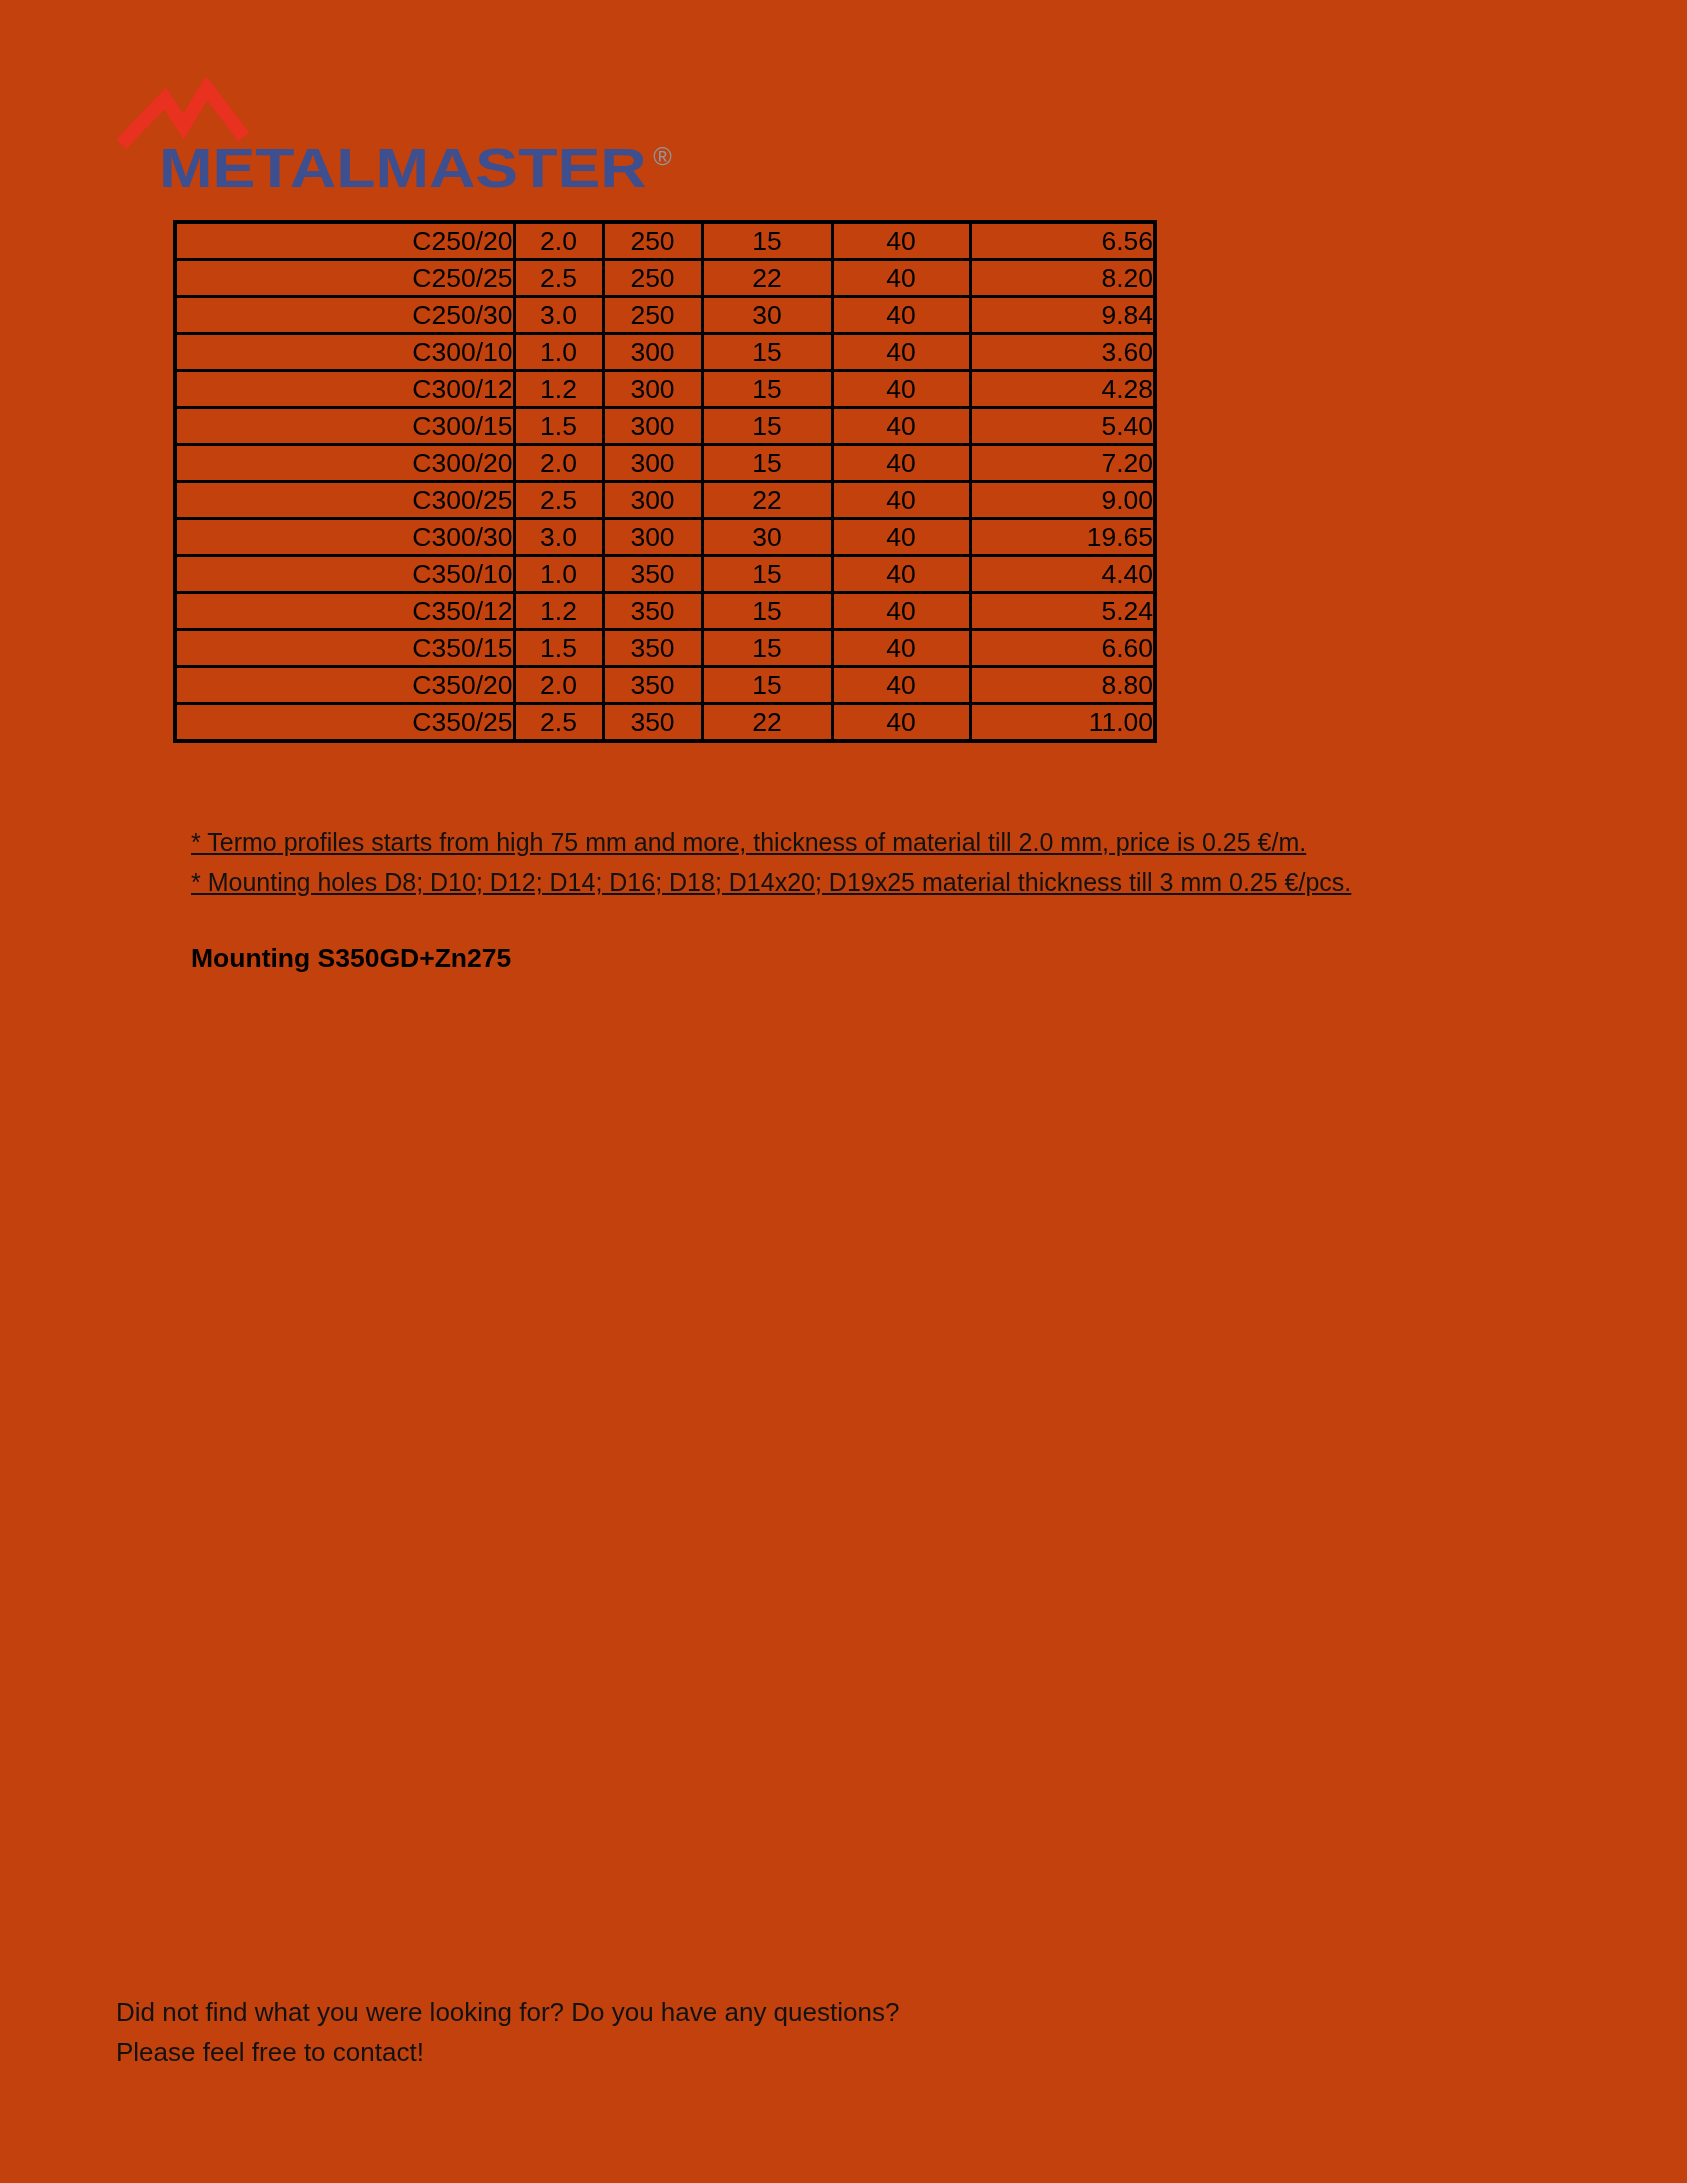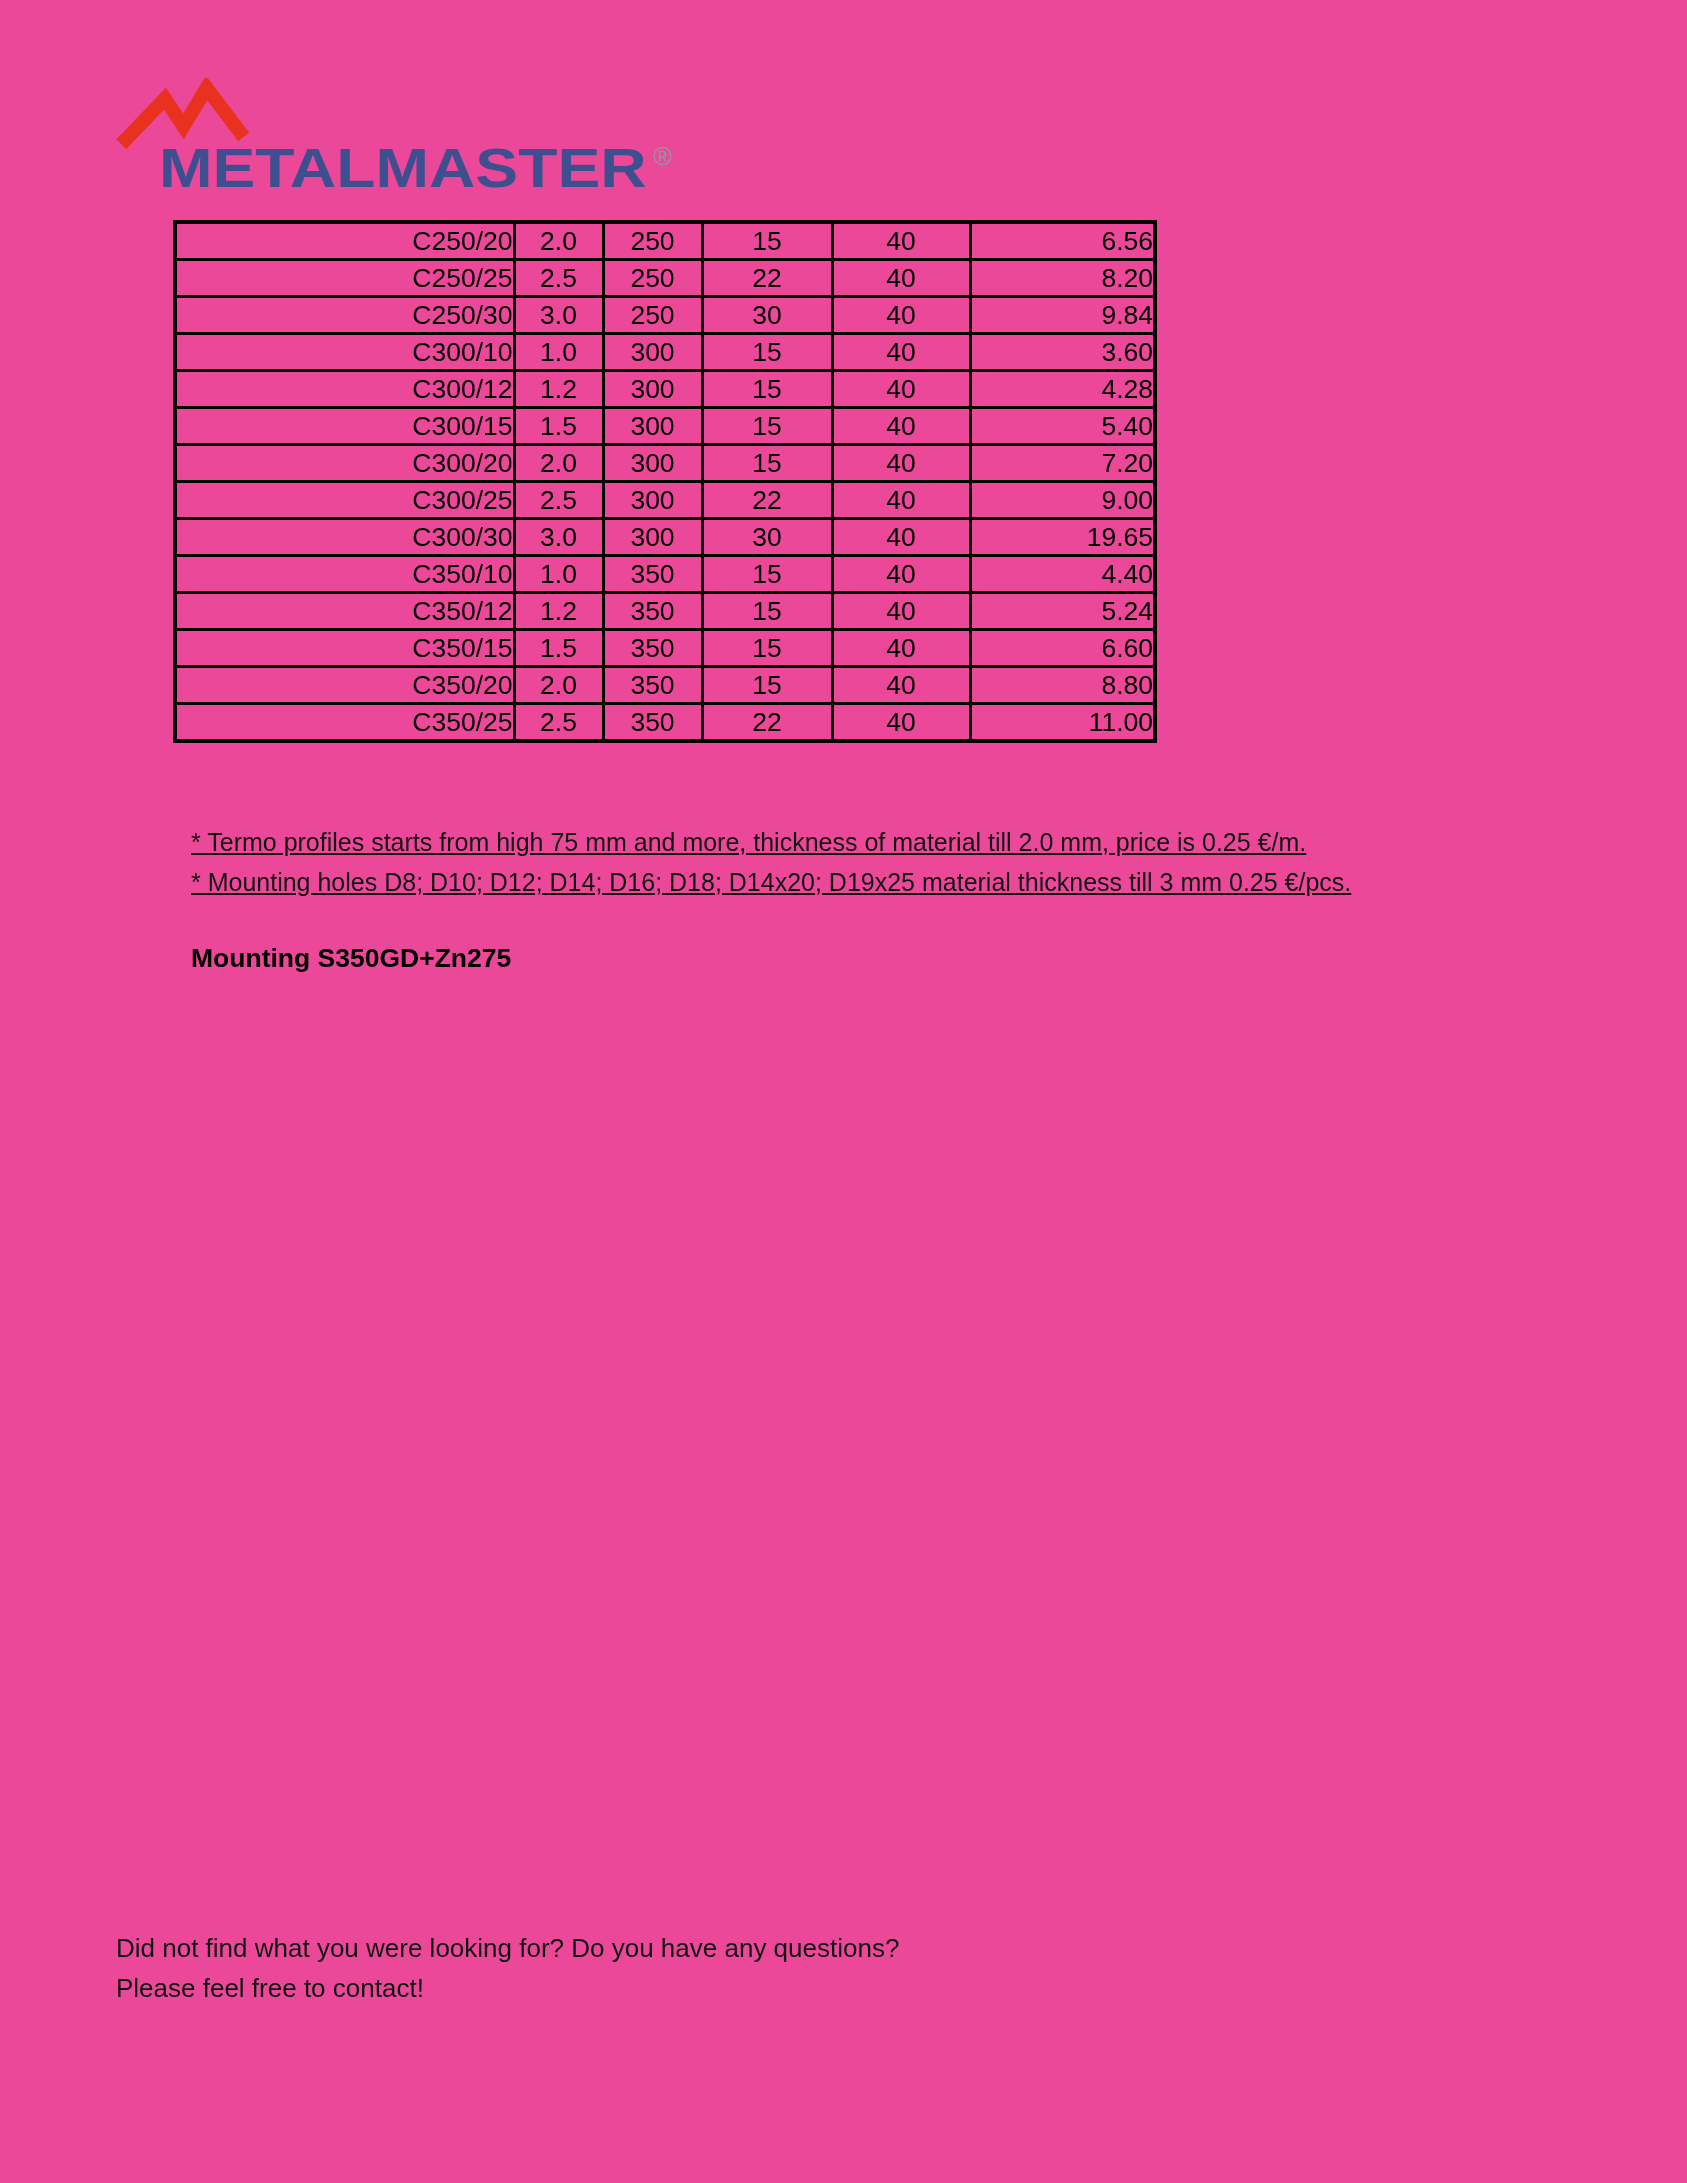--- a/index.html
+++ b/index.html
@@ -1,20 +1,20 @@
 <!DOCTYPE html>
 <html style="font-size:10.6px"><head>
 <meta charset="utf-8">
 <style>
   html,body{margin:0;padding:0;background:#fff;}
   .page{
     position:relative;
     width:1687px;
     height:2183px;
-    background:#ec4899;
+    background:#c2410c;
     font-family:"Liberation Sans", sans-serif;
     color:#000;
     overflow:hidden;
   }
   .logo-svg{position:absolute;left:116px;top:78px;}
 
   table.price{
     position:absolute;
     left:173px;
     top:220px;
@@ -51,21 +51,21 @@
     left:191px;
     top:943px;
     font-size:26.5px;
     font-weight:bold;
     color:#000;
     white-space:nowrap;
   }
   .footer{
     position:absolute;
     left:116px;
-    top:1928px;
+    top:1992px;
     font-size:26px;
     line-height:40px;
     color:#121212;
     white-space:nowrap;
   }
 </style>
 </head>
 <body>
 
 <div class="page">

